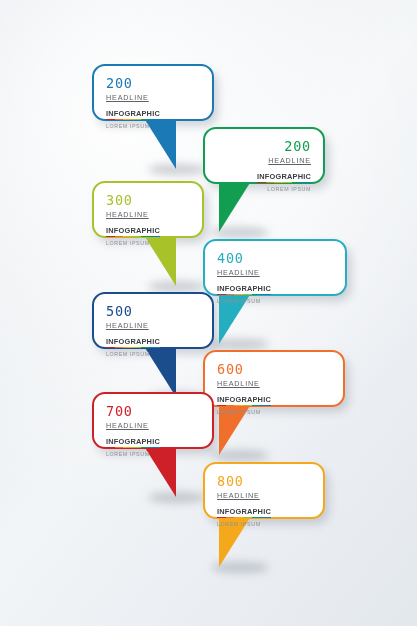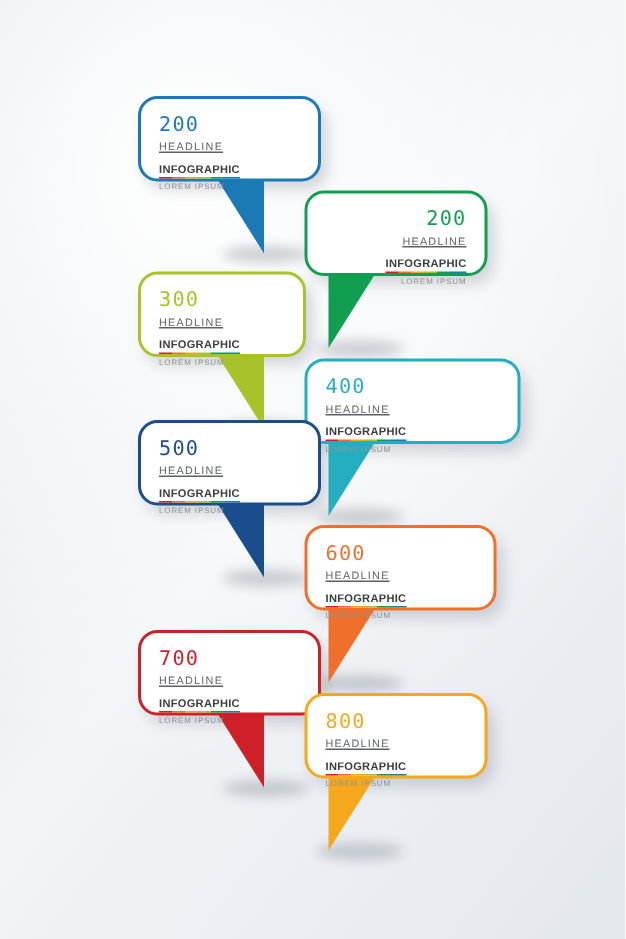--- a/index.html
+++ b/index.html
@@ -175,35 +175,35 @@
       <div class="bubble-body" style="border-color: rgb(168, 194, 42);"></div>
       <div class="content align-left"><div class="num" style="color: rgb(168, 194, 42);">300</div><div class="headline">HEADLINE</div><div class="infographic-wrap"><span class="infographic">INFOGRAPHIC</span><span class="rule"></span></div><div class="lorem">LOREM IPSUM</div></div>
     </div>
     <div class="bubble" style="left: 203px; top: 239px; width: 144px; height: 57px;">
       <div class="bubble-shadow"></div>
       <div class="tail-shadow" style="top: 100px; left: 8px;"></div>
       <div class="tail tail-left" style="border-top-color: rgb(37, 174, 192); top: 51px; left: 16px;"></div>
       <div class="bubble-body" style="border-color: rgb(37, 174, 192);"></div>
       <div class="content align-left"><div class="num" style="color: rgb(37, 174, 192);">400</div><div class="headline">HEADLINE</div><div class="infographic-wrap"><span class="infographic">INFOGRAPHIC</span><span class="rule"></span></div><div class="lorem">LOREM IPSUM</div></div>
     </div>
-    <div class="bubble" style="left: 92px; top: 280px; width: 122px; height: 57px;">
+    <div class="bubble" style="left: 92px; top: 292px; width: 122px; height: 57px;">
       <div class="bubble-shadow"></div>
       <div class="tail-shadow" style="top: 100px; left: 56px;"></div>
       <div class="tail tail-right" style="border-top-color: rgb(27, 76, 140); top: 51px; left: 50px;"></div>
       <div class="bubble-body" style="border-color: rgb(27, 76, 140);"></div>
       <div class="content align-left"><div class="num" style="color: rgb(27, 76, 140);">500</div><div class="headline">HEADLINE</div><div class="infographic-wrap"><span class="infographic">INFOGRAPHIC</span><span class="rule"></span></div><div class="lorem">LOREM IPSUM</div></div>
     </div>
-    <div class="bubble" style="left: 203px; top: 350px; width: 128px; height: 57px;">
+    <div class="bubble" style="left: 203px; top: 350px; width: 142px; height: 57px;">
       <div class="bubble-shadow"></div>
       <div class="tail-shadow" style="top: 100px; left: 8px;"></div>
       <div class="tail tail-left" style="border-top-color: rgb(240, 112, 43); top: 51px; left: 16px;"></div>
       <div class="bubble-body" style="border-color: rgb(240, 112, 43);"></div>
       <div class="content align-left"><div class="num" style="color: rgb(240, 112, 43);">600</div><div class="headline">HEADLINE</div><div class="infographic-wrap"><span class="infographic">INFOGRAPHIC</span><span class="rule"></span></div><div class="lorem">LOREM IPSUM</div></div>
     </div>
-    <div class="bubble" style="left: 92px; top: 420px; width: 122px; height: 57px;">
+    <div class="bubble" style="left: 92px; top: 392px; width: 122px; height: 57px;">
       <div class="bubble-shadow"></div>
       <div class="tail-shadow" style="top: 100px; left: 56px;"></div>
       <div class="tail tail-right" style="border-top-color: rgb(206, 32, 40); top: 51px; left: 50px;"></div>
       <div class="bubble-body" style="border-color: rgb(206, 32, 40);"></div>
       <div class="content align-left"><div class="num" style="color: rgb(206, 32, 40);">700</div><div class="headline">HEADLINE</div><div class="infographic-wrap"><span class="infographic">INFOGRAPHIC</span><span class="rule"></span></div><div class="lorem">LOREM IPSUM</div></div>
     </div>
     <div class="bubble" style="left: 203px; top: 462px; width: 122px; height: 57px;">
       <div class="bubble-shadow"></div>
       <div class="tail-shadow" style="top: 100px; left: 8px;"></div>
       <div class="tail tail-left" style="border-top-color: rgb(245, 168, 28); top: 51px; left: 16px;"></div>

